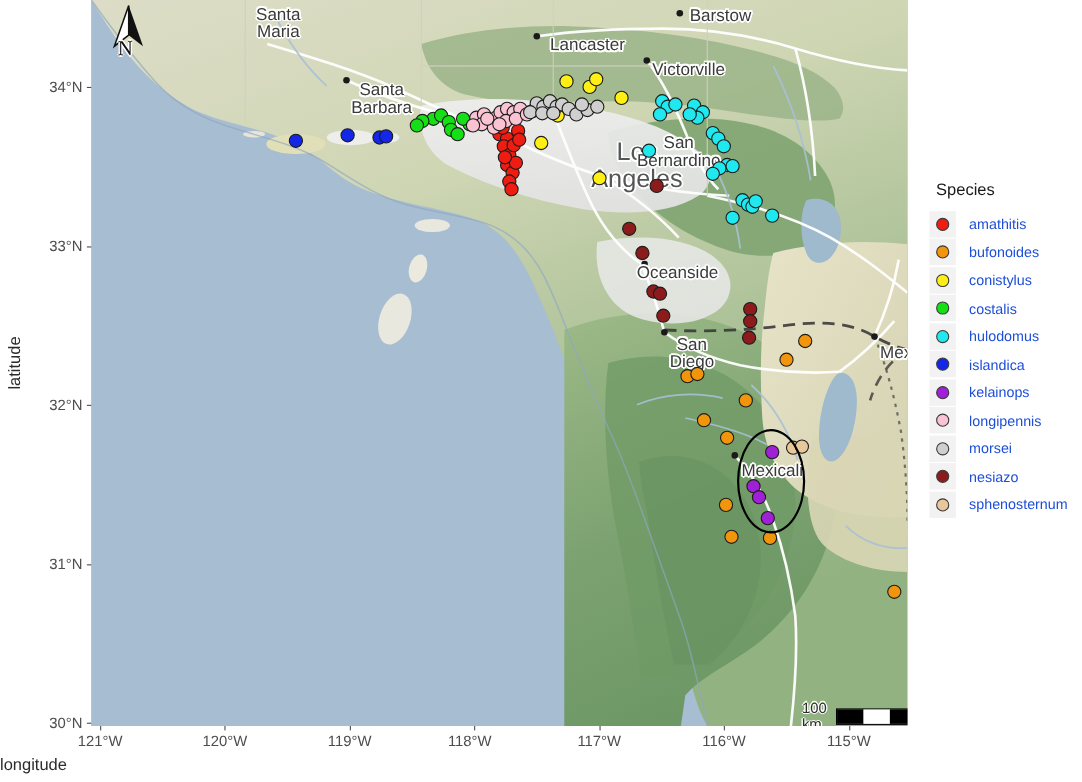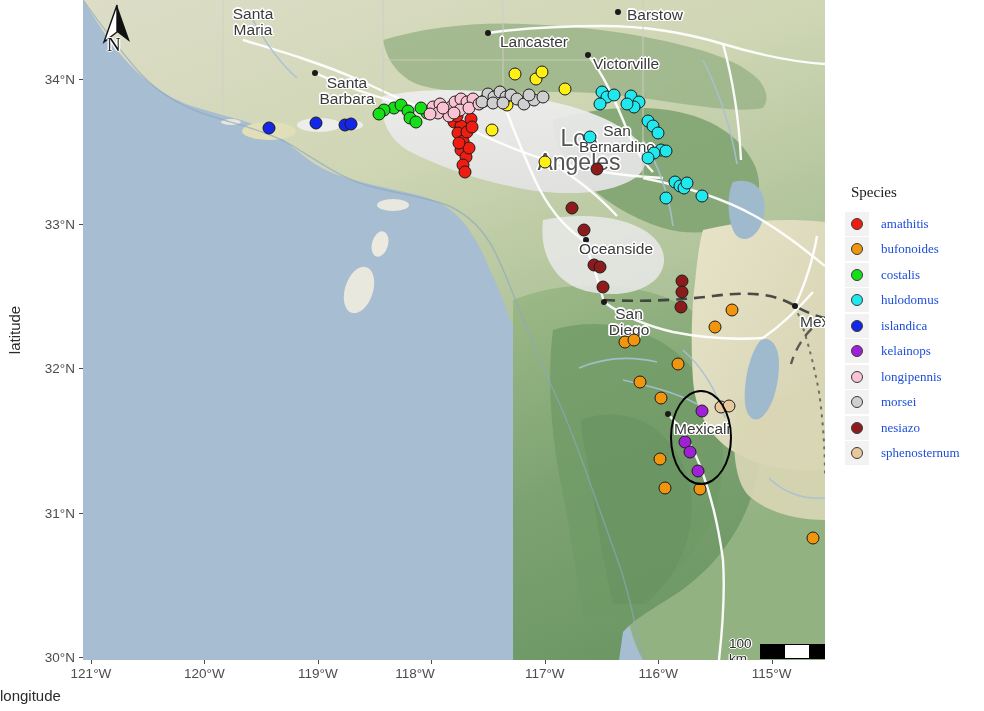--- a/index.html
+++ b/index.html
@@ -24,21 +24,21 @@
   .tick-mark{position:absolute;background:#4d4d4d;}
   .xtm{width:1px;height:4px;top:660px;}
   .ytm{height:1px;width:4px;left:79px;}
 
   #xlab{position:absolute;top:687px;left:0;width:825px;text-align:left;
         font-size:15px;color:#2b2b2b;}
   #ylab{position:absolute;left:14px;top:330px;font-size:15px;color:#2b2b2b;
         transform:translate(-50%,-50%) rotate(-90deg);transform-origin:center;}
 
   
-  #legend{position:absolute;left:845px;top:184px;width:139px;font-family:Liberation Serif, serif;}
+  #legend{position:absolute;left:845px;top:164px;width:139px;}
   #legend-title{font-size:15px;color:#1a1a1a;margin:0 0 10px 6px;}
   .legend-row{display:flex;align-items:center;height:25.5px;}
   .legend-key{width:24px;height:24px;background:#f2f2f2;display:flex;
               align-items:center;justify-content:center;flex:0 0 24px;}
   .legend-dot{width:12px;height:12px;border-radius:50%;border:1px solid #3b3b3b;
               box-sizing:border-box;}
   .legend-label{font-size:13px;color:#1d4ed8;margin-left:12px;white-space:nowrap;}
 
   
   .pt{position:absolute;width:13px;height:13px;border-radius:50%;
@@ -384,21 +384,21 @@
   </div>
 
   <div id="axis-layer">
       <div class="tick-mark xtm" style="left: 90.9419px;"></div>
       <div class="tick-label x-tick" style="left: 90.9419px;">121°W</div>
       <div class="tick-mark xtm" style="left: 204.398px;"></div>
       <div class="tick-label x-tick" style="left: 204.398px;">120°W</div>
       <div class="tick-mark xtm" style="left: 317.853px;"></div>
       <div class="tick-label x-tick" style="left: 317.853px;">119°W</div>
       <div class="tick-mark xtm" style="left: 431.309px;"></div>
-      <div class="tick-label x-tick" style="left: 415px;">118°W</div>
+      <div class="tick-label x-tick" style="left: 427px;">118°W</div>
       <div class="tick-mark xtm" style="left: 544.765px;"></div>
       <div class="tick-label x-tick" style="left: 544.765px;">117°W</div>
       <div class="tick-mark xtm" style="left: 658.22px;"></div>
       <div class="tick-label x-tick" style="left: 658.22px;">116°W</div>
       <div class="tick-mark xtm" style="left: 771.676px;"></div>
       <div class="tick-label x-tick" style="left: 771.676px;">115°W</div>
       <div class="tick-mark ytm" style="top: 657.112px;"></div>
       <div class="tick-label y-tick" style="top: 657.112px; left: 20px; width: 55px;">30°N</div>
       <div class="tick-mark ytm" style="top: 512.691px;"></div>
       <div class="tick-label y-tick" style="top: 512.691px; left: 20px; width: 55px;">31°N</div>
@@ -423,20 +423,26 @@
           <span class="legend-label">amathitis</span>
         </div>
         <div class="legend-row">
           <span class="legend-key">
             <span class="legend-dot" style="background: rgb(240, 149, 12);"></span>
           </span>
           <span class="legend-label">bufonoides</span>
         </div>
         <div class="legend-row">
           <span class="legend-key">
+            <span class="legend-dot" style="background: rgb(255, 239, 20);"></span>
+          </span>
+          <span class="legend-label">conistylus</span>
+        </div>
+        <div class="legend-row">
+          <span class="legend-key">
             <span class="legend-dot" style="background: rgb(21, 224, 21);"></span>
           </span>
           <span class="legend-label">costalis</span>
         </div>
         <div class="legend-row">
           <span class="legend-key">
             <span class="legend-dot" style="background: rgb(31, 232, 238);"></span>
           </span>
           <span class="legend-label">hulodomus</span>
         </div>

